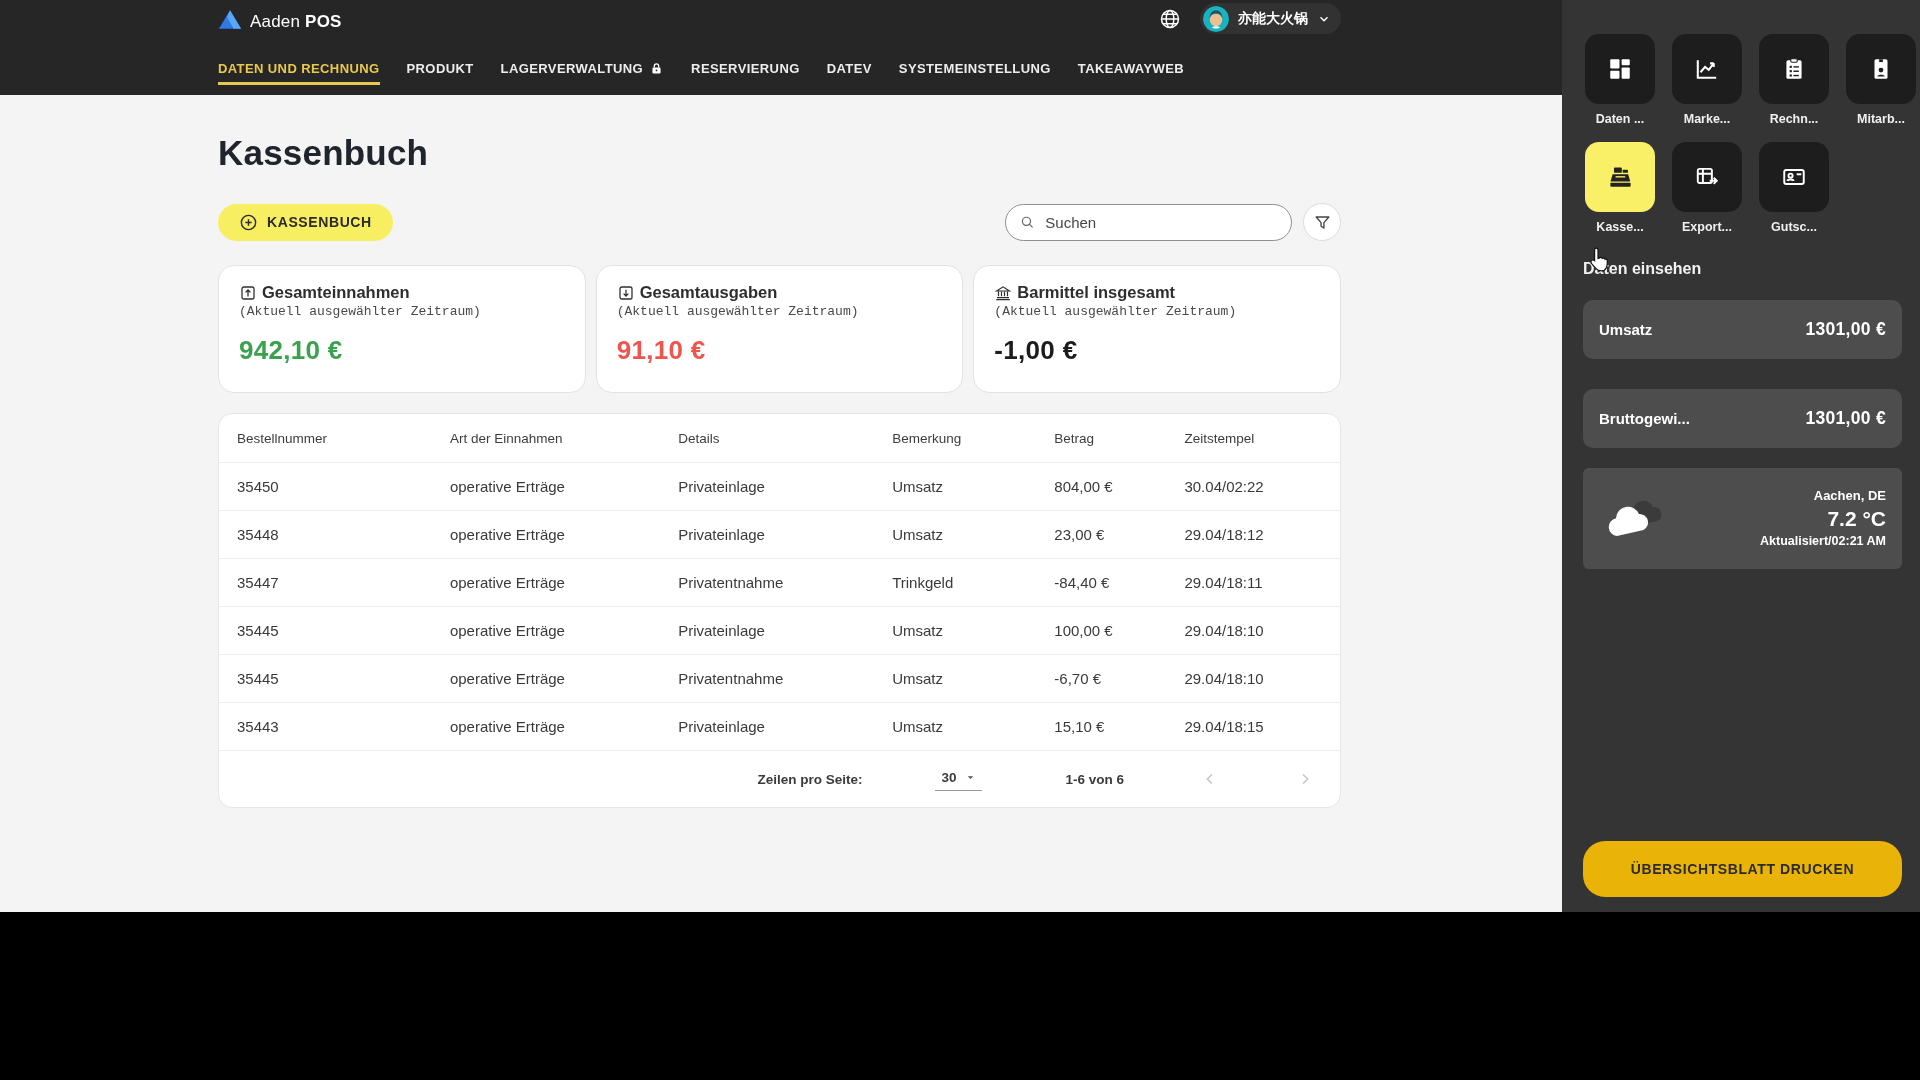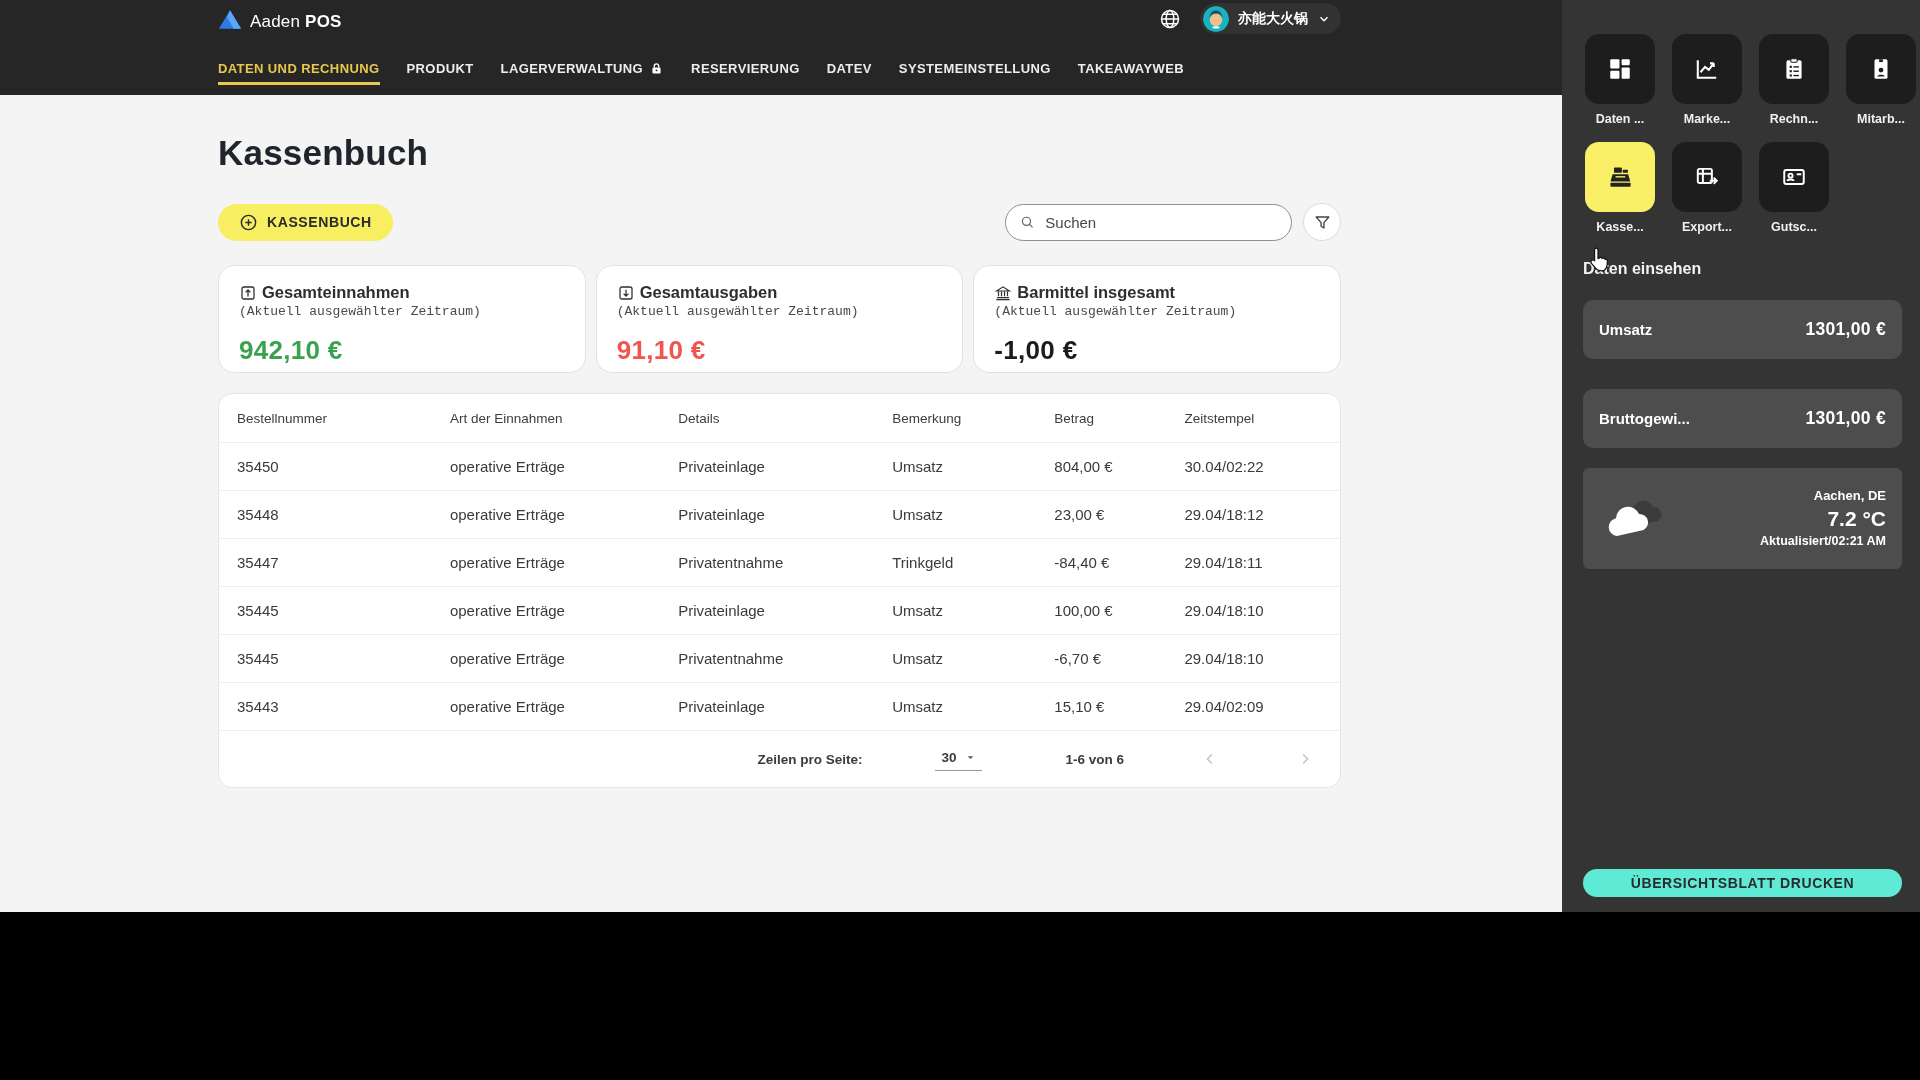--- a/index.html
+++ b/index.html
@@ -36,21 +36,21 @@
     font-family:inherit; }
   .toolbar .spacer { flex:1; }
   .search { width:287px; height:37px; border:1.5px solid #8f8f8f; border-radius:19px; background:#fff;
     display:flex; align-items:center; padding:0 13px; gap:8px; }
   .search input { border:none; outline:none; font-size:15px; color:#333; width:100%; background:transparent; font-family:inherit; }
   .search input::placeholder { color:#474747; opacity:1; }
   .filter-btn { width:38px; height:38px; border-radius:50%; border:1px solid #dcdcdc; background:#fff; margin-left:11px;
     display:flex; align-items:center; justify-content:center; cursor:pointer; }
 
   .cards { display:flex; gap:10px; margin-top:24px; }
-  .card { flex:1; background:#fff; border:1px solid #e2e2e2; border-radius:16px; padding:17px 20px; height:108px; }
+  .card { flex:1; background:#fff; border:1px solid #e2e2e2; border-radius:16px; padding:17px 20px; height:128px; }
   .card-title { display:flex; align-items:center; gap:5px; font-size:16.5px; font-weight:bold; color:#2e2e2e; }
   .card-sub { font-size:13px; color:#4a4a4a; margin-top:2px;font-family:Liberation Mono, monospace; }
   .card-value { font-size:26px; font-weight:bold; margin-top:16px; letter-spacing:.3px; }
   .v-green { color:#3aa24e; } .v-red { color:#f0544f; } .v-dark { color:#1c1c1c; }
 
   .table-card { margin-top:20px; background:#fff; border:1px solid #e5e5e5; border-radius:14px; overflow:hidden; }
   .trow { display:grid; grid-template-columns:19.3% 20.7% 19.4% 14.7% 11.8% 14.1%;
     align-items:center; height:48px; padding-left:18px; }
   .trow + .trow { border-top:1px solid #ededed; }
   .thead .tcell { font-size:13.5px; color:#3d3d3d; font-weight:normal; }
@@ -85,21 +85,21 @@
   .stat-label { font-size:15px; white-space:nowrap; overflow:hidden; max-width:170px; }
   .stat-value { margin-left:auto; font-size:17.5px; letter-spacing:.3px; }
 
   .weather-card { margin-top:20px; height:101px; background:#4d4d4d; border-radius:6px;
     display:flex; align-items:center; padding:0 16px 0 18px; }
   .weather-text { margin-left:auto; text-align:right; color:#fff; line-height:1.35; }
   .w-loc { font-size:13px; font-weight:bold; }
   .w-temp { font-size:21px; font-weight:bold; }
   .w-upd { font-size:12.5px; font-weight:600; }
 
-  .print-btn { margin-top:auto; height:28px; background:#5eead4; border:none; border-radius:22px;
+  .print-btn { margin-top:auto; height:56px; background:#eab308; border:none; border-radius:22px;
     font-weight:bold; font-size:14px; letter-spacing:.6px; color:#2b2b2b; width:100%; cursor:pointer; font-family:inherit; }
 
   .cursor-overlay { position:absolute; left:1588px; top:246px; z-index:10; pointer-events:none; }
 </style>
 </head>
 <body>
 
 <div class="app">
 
   <div class="main">
@@ -278,21 +278,21 @@
           <div class="tcell">Umsatz</div>
           <div class="tcell">-6,70 €</div>
           <div class="tcell">29.04/18:10</div>
         </div>
         <div class="trow">
           <div class="tcell">35443</div>
           <div class="tcell">operative Erträge</div>
           <div class="tcell">Privateinlage</div>
           <div class="tcell">Umsatz</div>
           <div class="tcell">15,10 €</div>
-          <div class="tcell">29.04/02:09</div>
+          <div class="tcell">29.04/18:15</div>
         </div>
 
         <div class="tfoot">
           <span class="rpp-label">Zeilen pro Seite:</span>
           <span class="rpp-select">
             <span>30</span>
             <svg width="11" height="11" viewBox="0 0 24 24">
                 <path d="M6 9.5l6 6 6-6z" fill="#555"></path>
               </svg>
           </span>

